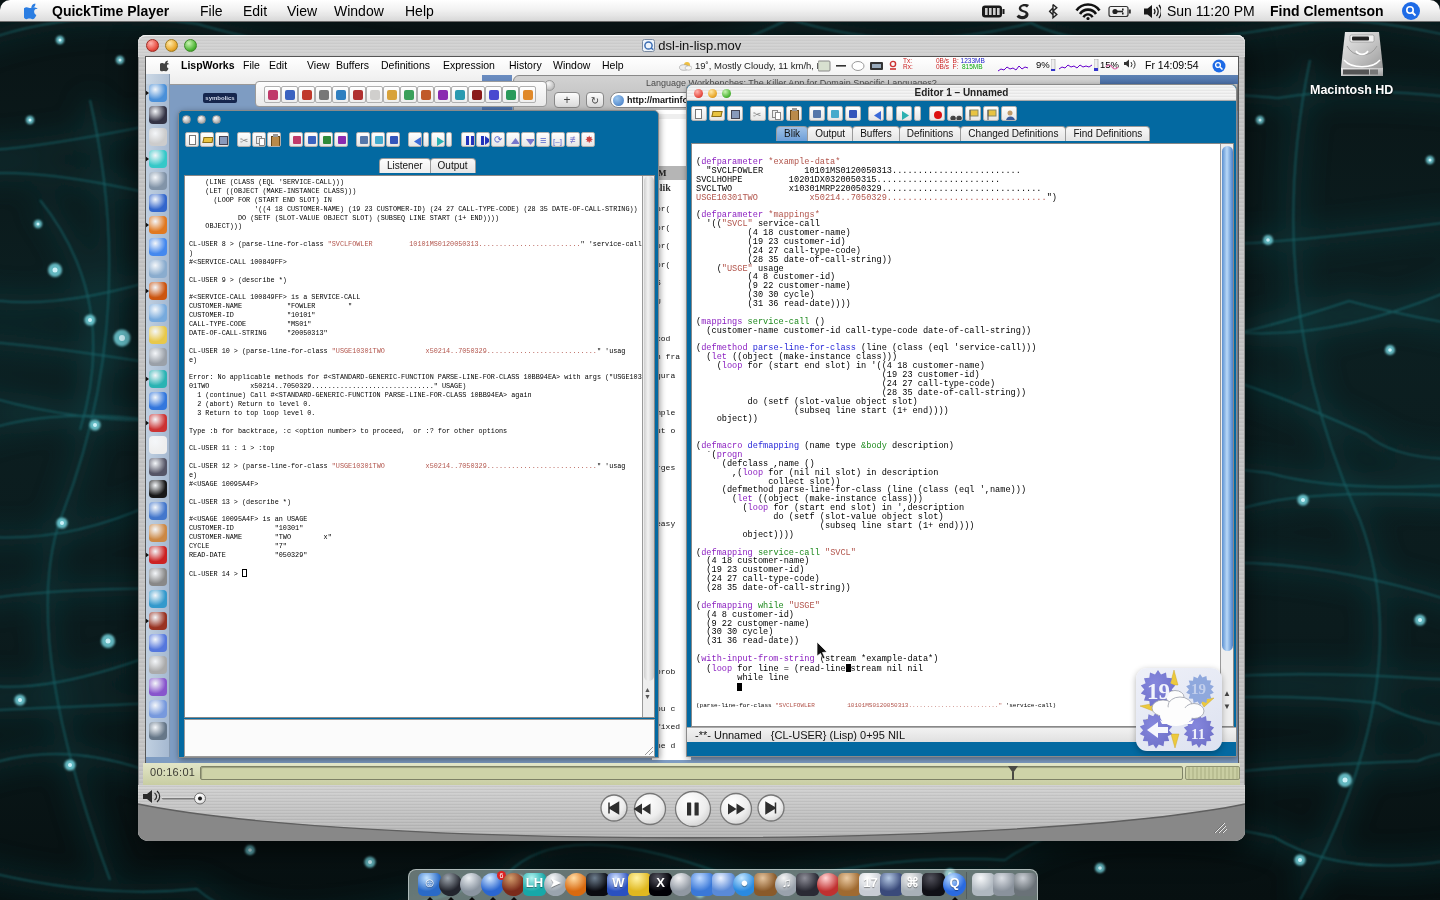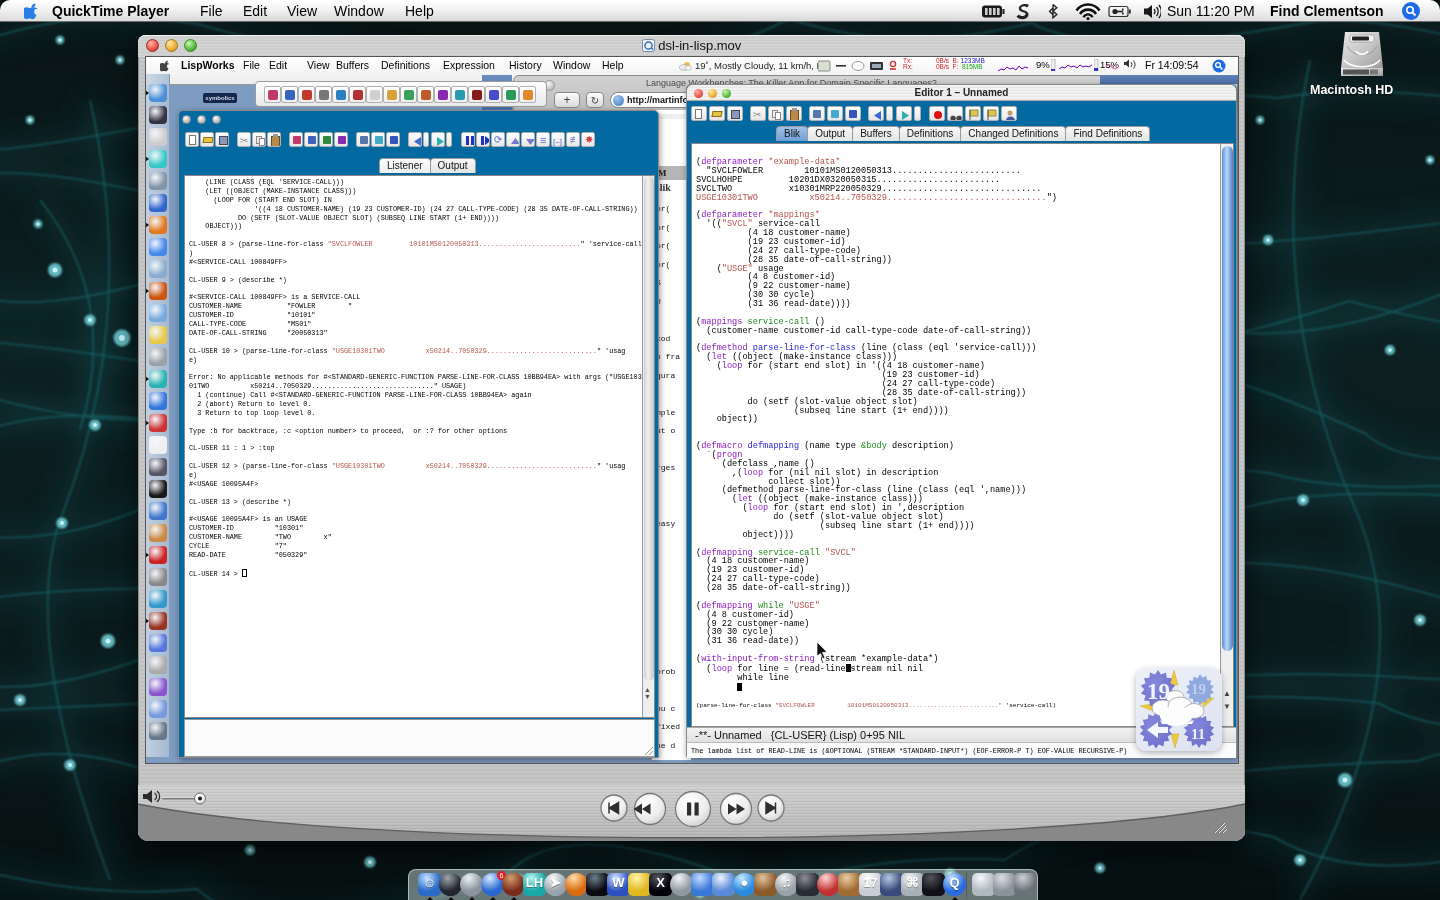--- a/index.html
+++ b/index.html
@@ -663,23 +663,20 @@
 <span style="font-size:6px">(parse-line-for-class <span class="s">"SVCLFOWLER         10101MS0120050313........................."</span> 'service-call)</span></div>
           <div class="abs" style="right:0;top:0;width:13px;height:583px;background:#eee;border-left:1px solid #999">
             <div class="abs" style="left:1px;top:2px;width:11px;height:505px;border-radius:6px;background:linear-gradient(90deg,#5a8fd0,#b8d8f8 45%,#4a80c8)"></div>
             <div class="abs" style="left:2px;top:545px;font-size:8px;color:#444">▲</div>
             <div class="abs" style="left:2px;top:558px;font-size:8px;color:#444">▼</div>
           </div>
         </div>
         <div class="abs" style="left:0px;top:642px;width:549px;height:15px;background:linear-gradient(#f2f2f2,#e0e0e0);border-top:1px solid #aaa;font-size:11px;color:#111">
           <span class="abs" style="left:8px;top:1px">-**- Unnamed&nbsp;&nbsp;&nbsp;{CL-USER} (Lisp) 0+95 NIL</span>
         </div>
-        <div class="abs" style="left:0px;top:657px;width:549px;height:16px;background:#fbfbfb;border-top:1px solid #bbb">
-          <div class="mono-s" style="position:absolute;left:4px;top:4px">The lambda list of READ-LINE is (&amp;OPTIONAL (STREAM *STANDARD-INPUT*) (EOF-ERROR-P T) EOF-VALUE RECURSIVE-P)</div>
-        </div>
       </div>
       <div class="abs" style="left:990px;top:611px;width:86px;height:83px;border-radius:11px;background:linear-gradient(150deg,#eef0f8,#dde2f0);box-shadow:0 2px 6px rgba(0,0,0,0.3)">
 <svg width="86" height="83">
 <defs>
             <radialGradient id="stg" cx="0.4" cy="0.35" r="0.8">
               <stop offset="0" stop-color="#8587dd"></stop>
               <stop offset="1" stop-color="#6c6ec6"></stop>
             </radialGradient>
           </defs>
 <g fill="#ecc93e" stroke="#c8a018" stroke-width="0.4">
@@ -708,20 +705,27 @@
 <text x="11" y="31" font-family="Liberation Serif,serif" font-size="23" font-weight="bold" fill="#f2f4fc">19</text>
 <text x="55" y="26" font-family="Liberation Serif,serif" font-size="15" font-weight="bold" fill="#c2cfec">19</text>
 <text x="55" y="71" font-family="Liberation Serif,serif" font-size="15" font-weight="bold" fill="#eef0fa">11</text>
 <path d="M11 62 l11 -8 v5 h10 v6 h-10 v5 z" fill="#f6f7fd"></path>
 </svg></div>
       <svg class="abs" style="left:670px;top:585px" width="12" height="17">
         <path d="M1 0 L11 10 L6.5 10.5 L9 16 L6.8 16.8 L4.5 11.5 L1 14 Z" fill="#111" stroke="#fff" stroke-width="0.7"></path>
       </svg>
     </div>
 
+<div class="abs" style="left:5px;top:728px;width:1097px;height:22px;background:linear-gradient(#e3e6c8,#c8cda2)">
+<div class="abs" style="left:7px;top:3px;font-size:11px;color:#3c3c34;font-weight:400;letter-spacing:0.3px">00:16:01</div>
+<div class="abs" style="left:57px;top:3px;width:983px;height:14px;background:#ced3a8;border:1px solid #7e8266;border-radius:2px;box-shadow:inset 1px 1px 1px rgba(0,0,0,0.25)"></div>
+<div class="abs" style="left:865px;top:3px;width:0;height:0;border-left:5px solid transparent;border-right:5px solid transparent;border-top:7px solid #4a4a44"></div>
+<div class="abs" style="left:869px;top:9px;width:2px;height:8px;background:#4a4a44"></div>
+<div class="abs" style="left:1042px;top:3px;width:55px;height:14px;background:repeating-linear-gradient(90deg,#c9cea2 0 2px,#b9be92 2px 4px);border:1px solid #8e9272;border-radius:2px"></div>
+</div>
 
 <div class="abs" style="left:0;top:750px;width:1107px;height:56px;border-radius:0 0 10px 10px;overflow:hidden">
 <svg width="1107" height="56">
 <defs>
 <linearGradient id="met" x1="0" y1="0" x2="0" y2="1">
             <stop offset="0" stop-color="#d2d2d2"></stop>
             <stop offset="1" stop-color="#b4b4b4"></stop>
           </linearGradient>
 <pattern id="brush" width="4" height="3" patternUnits="userSpaceOnUse">
             <rect width="4" height="3" fill="none"></rect>

